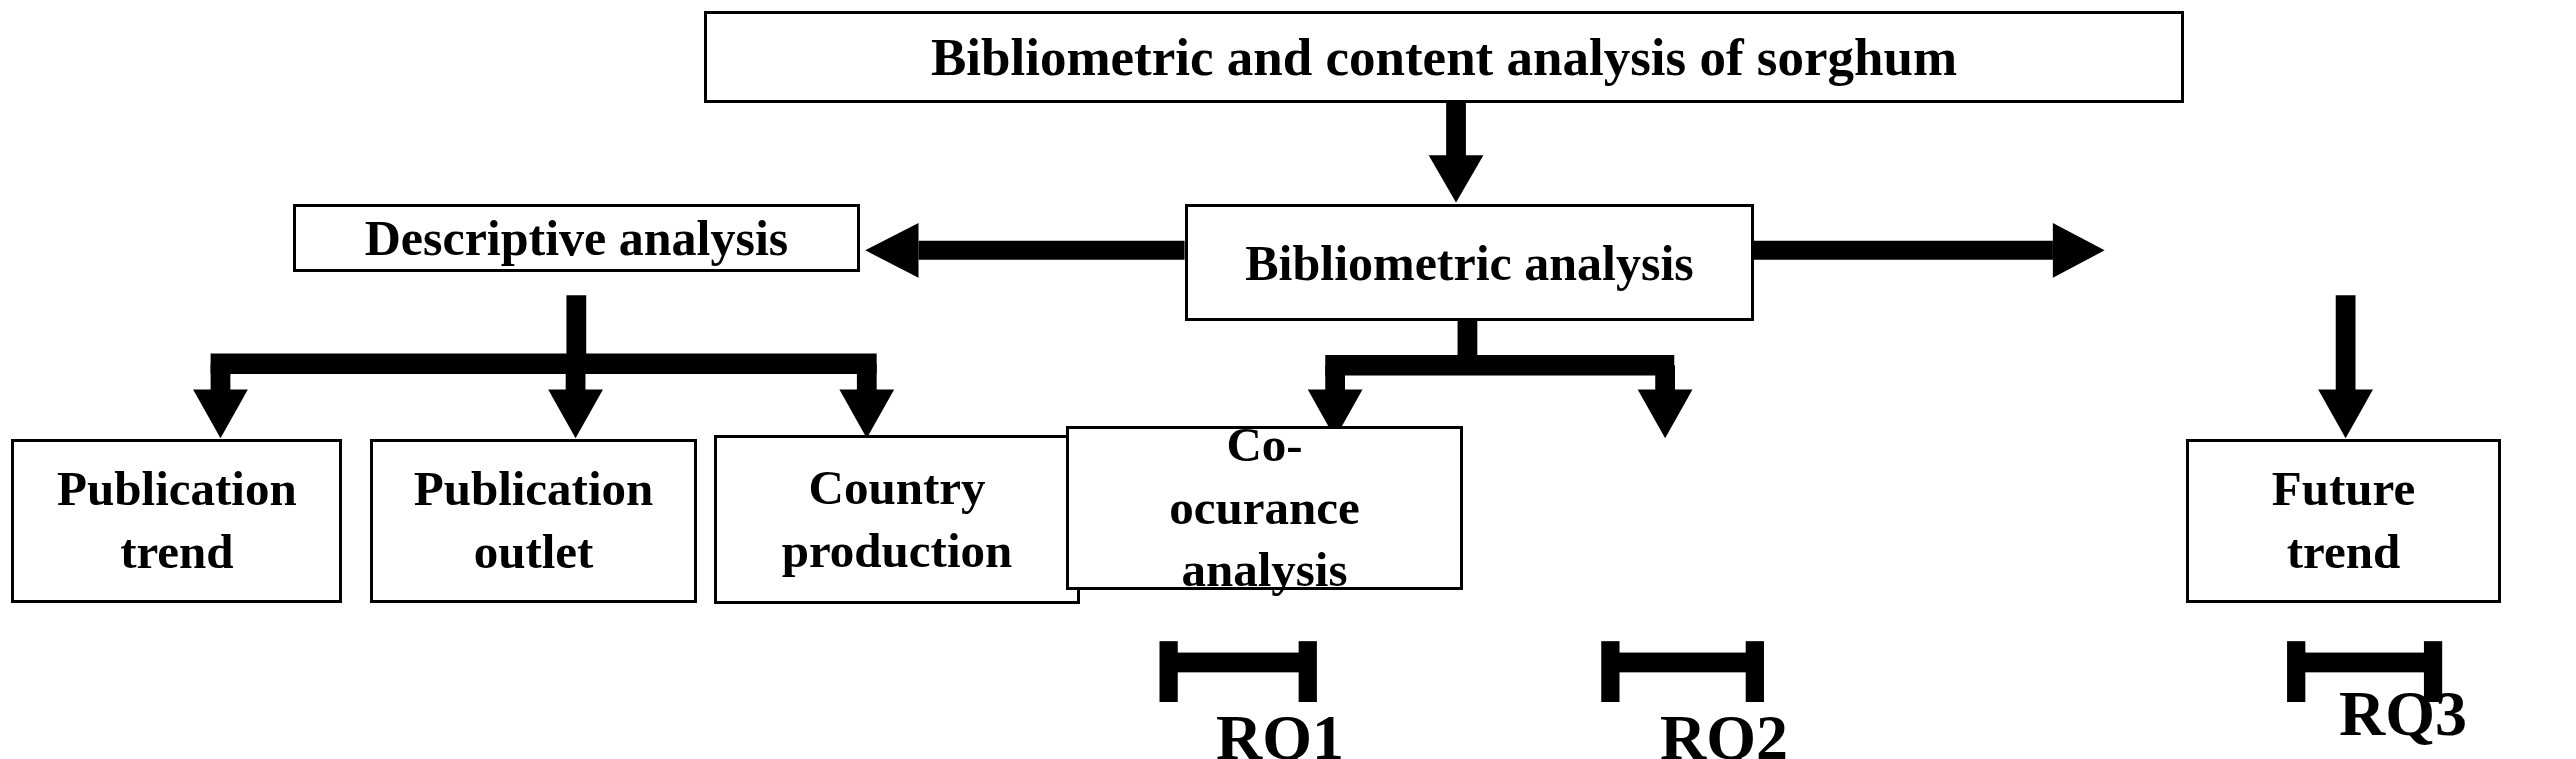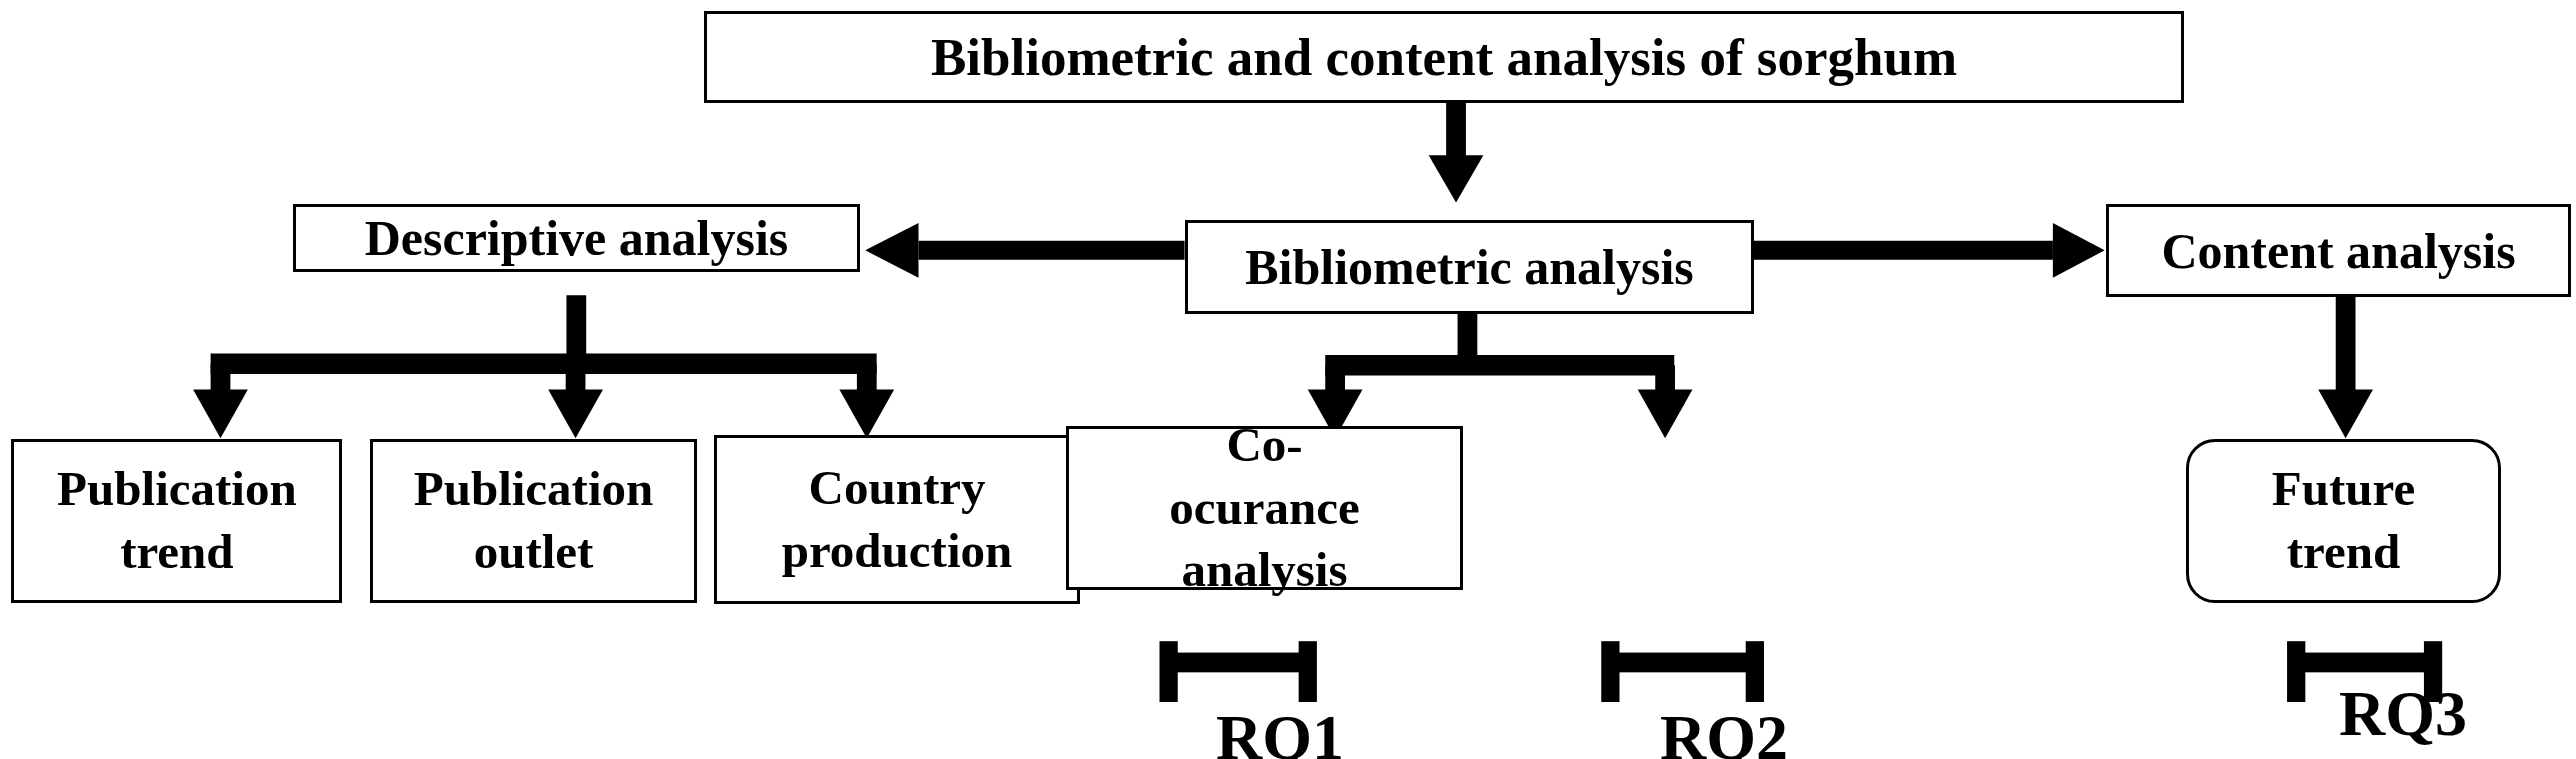--- a/index.html
+++ b/index.html
@@ -108,46 +108,43 @@
   </svg>
 
   <div class="box lvl1" style="left:704px; top:10.6px; width:1480px; height:92px;">
     <span class="nowrap">Bibliometric and content analysis of sorghum</span>
   </div>
 
   <div class="box lvl2" style="left:293px; top:204px; width:567px; height:68px;">
     <span class="nowrap">Descriptive analysis</span>
   </div>
 
-  <div class="box lvl2" style="left:1185px; top:220px; width:569px; height:94px;">
+  <div class="box lvl2" style="left:1185px; top:204px; width:569px; height:117px;">
     <span class="nowrap">Bibliometric analysis</span>
   </div>
 
-  <div class="box lvl2" style="left:2106px; top:204px; width:465px; height:93px;">
-    <span class="nowrap">Content analysis</span>
-  </div>
 
   <div class="box lvl3" style="left:370px; top:439px; width:327px; height:164px;">
     <span class="stack">Publication outlet</span>
   </div>
 
   <div class="box lvl3" style="left:11.4px; top:439px; width:331px; height:164px;">
     <span class="stack">Publication trend</span>
   </div>
 
   <div class="box lvl3" style="left:714px; top:435px; width:366px; height:169px;">
     <span class="stack">Country production</span>
   </div>
 
   <div class="box lvl3" style="left:1066px; top:426px; width:397px; height:164px;">
     <span class="stack">Co-ocurance analysis</span>
   </div>
 
 
-  <div class="box lvl3" style="left:2186px; top:439px; width:315px; height:164px;border-radius:29px;">
+  <div class="box lvl3" style="left:2186px; top:439px; width:315px; height:164px;">
     <span class="stack">Future trend</span>
   </div>
 
   <div class="rq-label" style="left:1239px; top:704px;">RQ1</div>
 
   <div class="rq-label" style="left:1683px; top:704px;">RQ2</div>
 
   <div class="rq-label" style="left:2362px; top:680px;">RQ3</div>
 
 </div>

